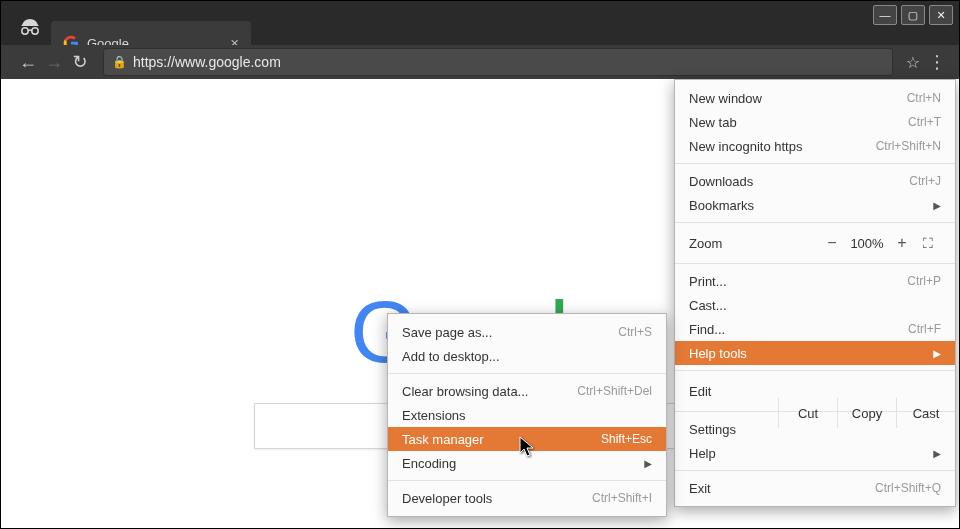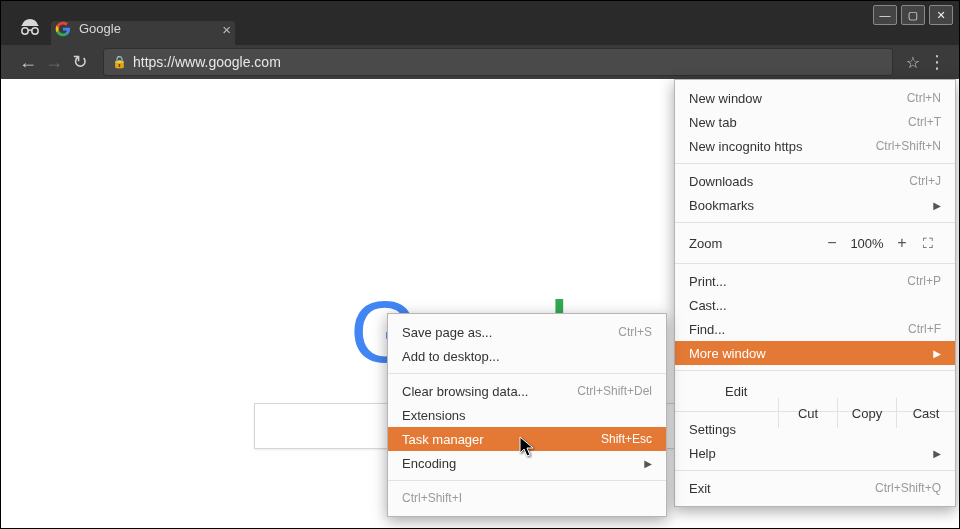--- a/index.html
+++ b/index.html
@@ -3,21 +3,21 @@
 <meta charset="utf-8">
 <style>
 html,body{margin:0;padding:0;font-family:"Segoe UI",Arial,sans-serif;font-size:13px;background:#000;}
 .screen{position:relative;width:960px;height:529px;background:#3b3b3b;border:1px solid #000;box-sizing:border-box;overflow:hidden;}
 
 .titlebar{position:absolute;left:0;right:0;top:0;height:44px;background:#2a2a2a;}
 .window-controls{position:absolute;right:6px;top:4px;display:flex;gap:4px;}
 .win-btn{width:22px;height:18px;border:1px solid #888;background:#444;color:#eee;display:flex;align-items:center;justify-content:center;font-size:11px;border-radius:2px;}
 .incognito{position:absolute;left:18px;top:18px;color:#d7d7d7;}
 
-.tab{position:absolute;left:50px;top:20px;width:176px;height:30px;background:#3b3b3b;border-radius:4px 4px 0 0;display:flex;align-items:flex-start;padding:0 4px;color:#d9d9d9;font-size:13px;}
+.tab{position:absolute;left:50px;top:20px;width:176px;height:30px;background:#3b3b3b;border-radius:4px 4px 0 0;display:flex;align-items:flex-end;padding:0 12px;color:#d9d9d9;font-size:13px;}
 .tab .favicon{width:16px;height:16px;margin-right:8px;}
 .tab .close{margin-left:auto;color:#bbb;font-size:15px;}
 
 .toolbar{position:absolute;left:0;right:0;top:44px;height:34px;background:#3b3b3b;display:flex;align-items:center;padding:0 10px 0 14px;color:#d0d0d0;}
 .nav-btn{width:26px;text-align:center;font-size:18px;color:#d0d0d0;}
 .nav-btn.disabled{color:#6a6a6a;}
 .omnibox{flex:1;height:26px;margin:0 8px 0 10px;background:#4a4a4a;border:1px solid #2f2f2f;border-radius:3px;display:flex;align-items:center;padding:0 8px;color:#e8e8e8;font-size:14px;}
 .lock{margin-right:6px;font-size:12px;color:#e8e8e8;}
 .star{width:24px;text-align:center;font-size:16px;color:#d0d0d0;}
 .more{width:24px;text-align:center;font-size:18px;color:#d0d0d0;}
@@ -36,21 +36,21 @@
 .mi .sub-ar{color:#555;font-size:10px;margin-left:6px;}
 .mi.hl{background:#e47936;color:#fff;}
 .mi.hl .shortcut,.mi.hl .sub-ar{color:#fff;}
 .sep{height:1px;background:#e2e2e2;margin:5px 0;}
 .zoom-row{display:flex;align-items:center;height:30px;padding:0 14px;}
 .zoom-row .zl{flex:1;}
 .zoom-row .zb{width:26px;text-align:center;font-size:16px;color:#555;}
 .zoom-row .zv{width:44px;text-align:center;}
 .zoom-row .fs{width:26px;text-align:center;font-size:14px;color:#555;}
 .edit-row{display:flex;align-items:center;height:30px;}
-.edit-row .el{padding:0 14px;flex:1;margin-left:36px;}
+.edit-row .el{padding:0 14px;flex:1;}
 .edit-row .eb{width:58px;height:30px;border-left:1px solid #e2e2e2;display:flex;align-items:center;justify-content:center;margin-top:44px;}
 
 .sub-menu{right:292px;top:312px;width:278px;}
 
 .cursor{position:absolute;left:518px;top:435px;pointer-events:none;}
 .cursor svg{filter:drop-shadow(1px 1px 1px rgba(0,0,0,0.6));}
 
 .g-favicon{width:16px;height:16px;}
 </style>
 </head>
@@ -144,21 +144,21 @@
         <span class="shortcut">Ctrl+P</span>
       </div>
     <div class="mi">
         <span class="label">Cast...</span>
       </div>
     <div class="mi">
         <span class="label">Find...</span>
         <span class="shortcut">Ctrl+F</span>
       </div>
     <div class="mi hl">
-        <span class="label">More window</span>
+        <span class="label">Help tools</span>
         <span class="sub-ar">▶</span>
       </div>
     <div class="sep"></div>
     <div class="edit-row">
       <span class="el">Edit</span>
       <span class="eb">Cut</span>
       <span class="eb">Copy</span>
       <span class="eb">Cast</span>
     </div>
     <div class="sep"></div>
@@ -197,20 +197,21 @@
     <div class="mi hl">
         <span class="label">Task manager</span>
         <span class="shortcut">Shift+Esc</span>
       </div>
     <div class="mi">
         <span class="label">Encoding</span>
         <span class="sub-ar">▶</span>
       </div>
     <div class="sep"></div>
     <div class="mi">
+        <span class="label">Developer tools</span>
         <span class="shortcut">Ctrl+Shift+I</span>
       </div>
     <div style="height:6px"></div>
   </div>
 
   <div class="cursor">
     <svg width="18" height="24" viewBox="0 0 18 24">
         <path fill="#000" stroke="#fff" stroke-width="1" d="M1 1 L1 17 L5 13 L8 20 L11 19 L8 12 L14 12 Z"></path>
       </svg>
   </div>

